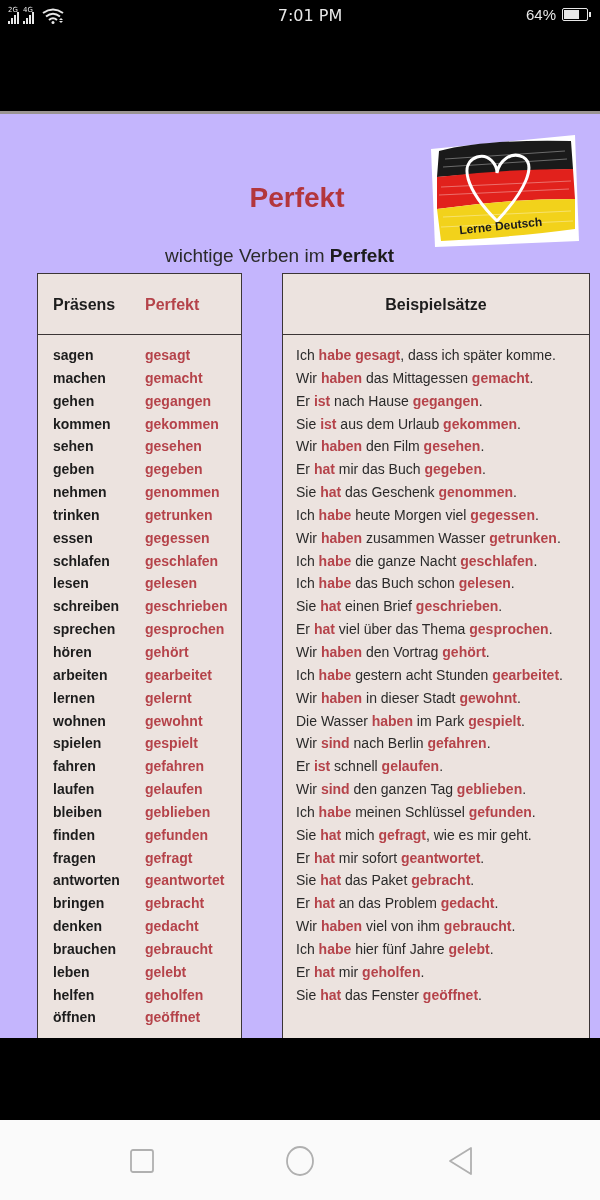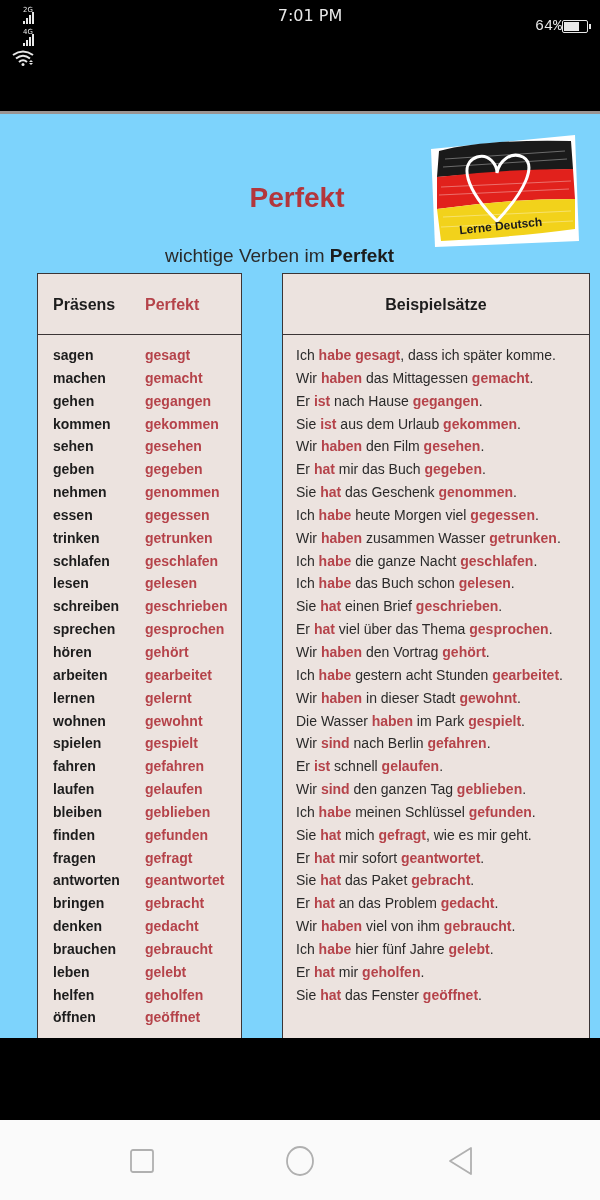--- a/index.html
+++ b/index.html
@@ -4,35 +4,35 @@
   <style>
     * { box-sizing: border-box; margin: 0; padding: 0; }
     html, body { width: 600px; height: 1200px; overflow: hidden; background: #000; }
     body { position: relative; font-family: "Liberation Sans", "DejaVu Sans", sans-serif; }
 
     
     .status-bar {
       position: absolute; left: 0; top: 0; width: 600px; height: 32px;
       background: #000; color: #e8e8e8;
     }
-    .status-left { position: absolute; left: 8px; top: 6px; display: flex; align-items: flex-end; gap: 4px; flex-direction: column; }
+    .status-left { position: absolute; left: 8px; top: 6px; display: flex; align-items: flex-end; gap: 4px; }
     .sig { display: flex; align-items: flex-end; gap: 1px; position: relative; padding-top: 6px; }
     .sig .lbl { position: absolute; top: 0; left: 0; font-size: 7px; color: #e8e8e8; font-family: "DejaVu Sans", sans-serif; }
     .sig .bar { width: 2px; background: #e8e8e8; }
     .wifi { margin-left: 4px; }
     .status-time { position: absolute; left: 0; right: 0; top: 6px; text-align: center; font-size: 16px; color: #e8e8e8; font-family: "DejaVu Sans", sans-serif; margin-left: 20px; }
-    .status-right { position: absolute; right: 12px; top: 6px; display: flex; align-items: center; font-size: 15px; font-family: Liberation Mono, monospace; margin-top: 12px; }
+    .status-right { position: absolute; right: 12px; top: 6px; display: flex; align-items: center; gap: 6px; font-size: 15px; font-family: Liberation Sans, sans-serif; }
     .battery { width: 26px; height: 13px; border: 1.5px solid #e8e8e8; border-radius: 2px; position: relative; }
     .battery::after { content: ""; position: absolute; right: -4px; top: 3px; width: 2px; height: 5px; background: #e8e8e8; }
     .battery .fill { position: absolute; left: 1px; top: 1px; bottom: 1px; width: 64%; background: #e8e8e8; }
 
     
     .content {
       position: absolute; left: 0; top: 111px; width: 600px; height: 927px;
-      background: #7dd3fc; overflow: hidden;
+      background: #c4b5fd; overflow: hidden;
     }
     .content::before {
       content: ""; position: absolute; left: 0; top: 0; right: 0; height: 3px; background: #9a9492;
     }
 
     .title {
       position: absolute; left: 0; width: 594px; top: 71px; text-align: center;
       font-size: 28px; font-weight: bold; color: #b3363c;
     }
     .subtitle {
@@ -163,26 +163,26 @@
         </div>
         <div class="row">
           <span class="pres">geben</span>
           <span class="perf">gegeben</span>
         </div>
         <div class="row">
           <span class="pres">nehmen</span>
           <span class="perf">genommen</span>
         </div>
         <div class="row">
+          <span class="pres">trinken</span>
+          <span class="perf">getrunken</span>
+        </div>
+        <div class="row">
           <span class="pres">essen</span>
           <span class="perf">gegessen</span>
-        </div>
-        <div class="row">
-          <span class="pres">trinken</span>
-          <span class="perf">getrunken</span>
         </div>
         <div class="row">
           <span class="pres">schlafen</span>
           <span class="perf">geschlafen</span>
         </div>
         <div class="row">
           <span class="pres">lesen</span>
           <span class="perf">gelesen</span>
         </div>
         <div class="row">

